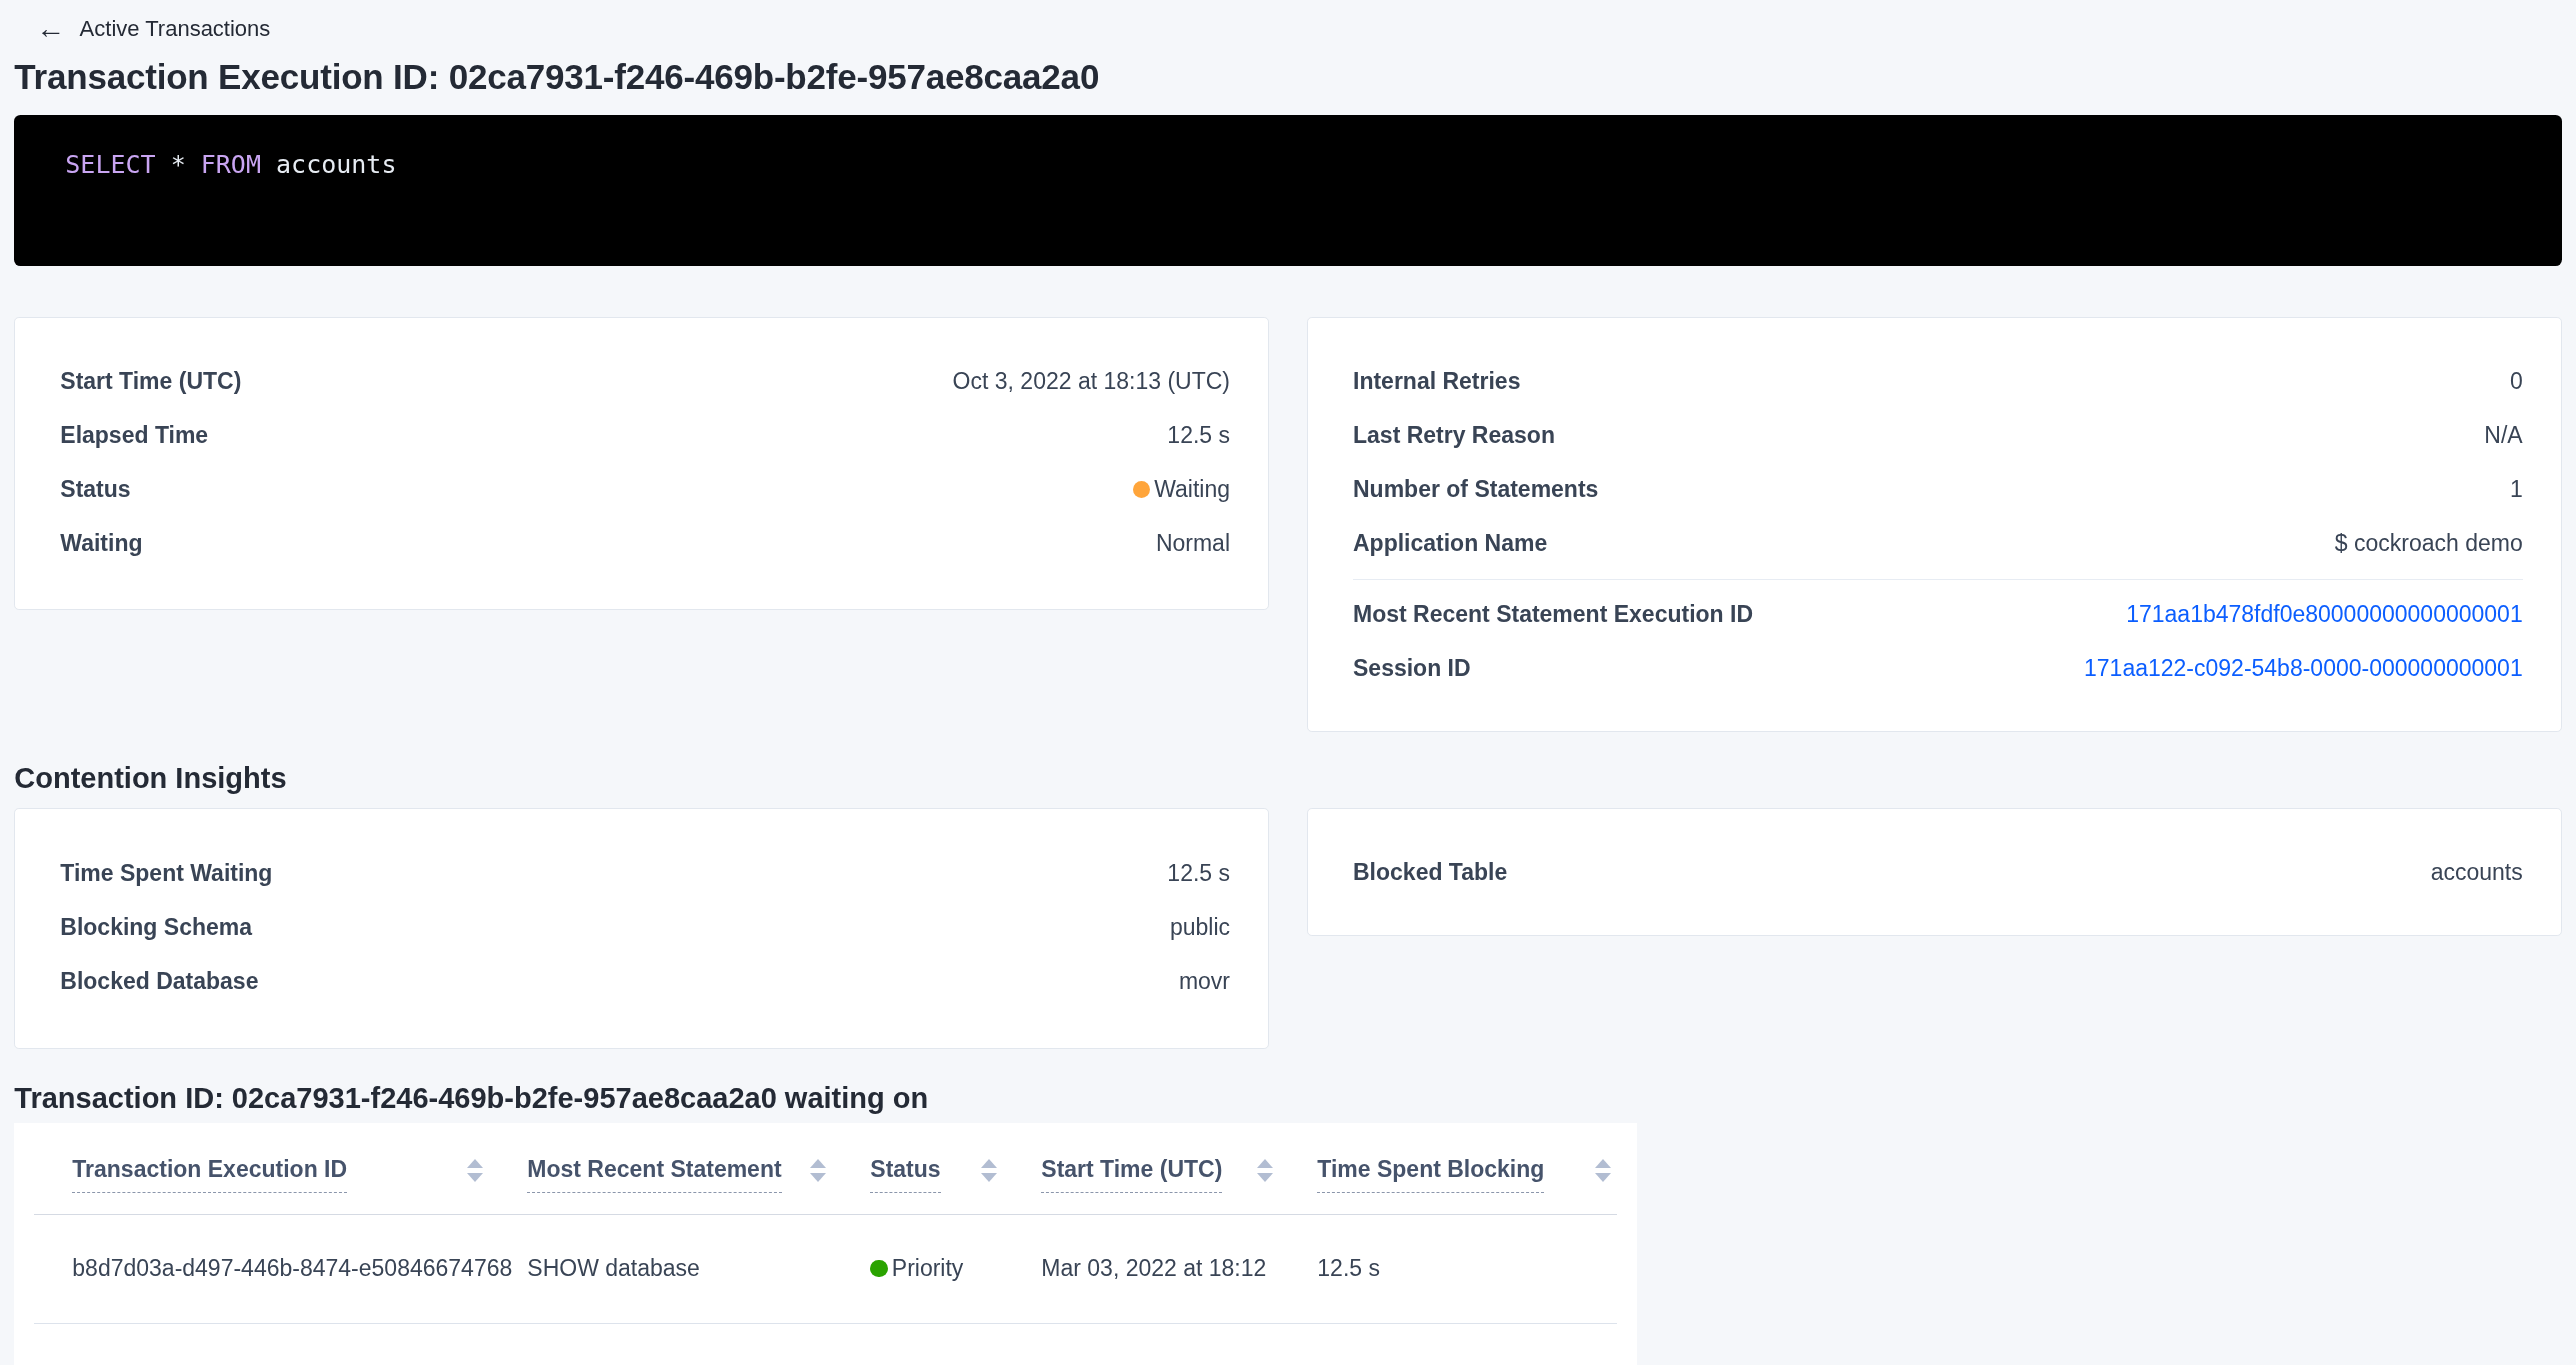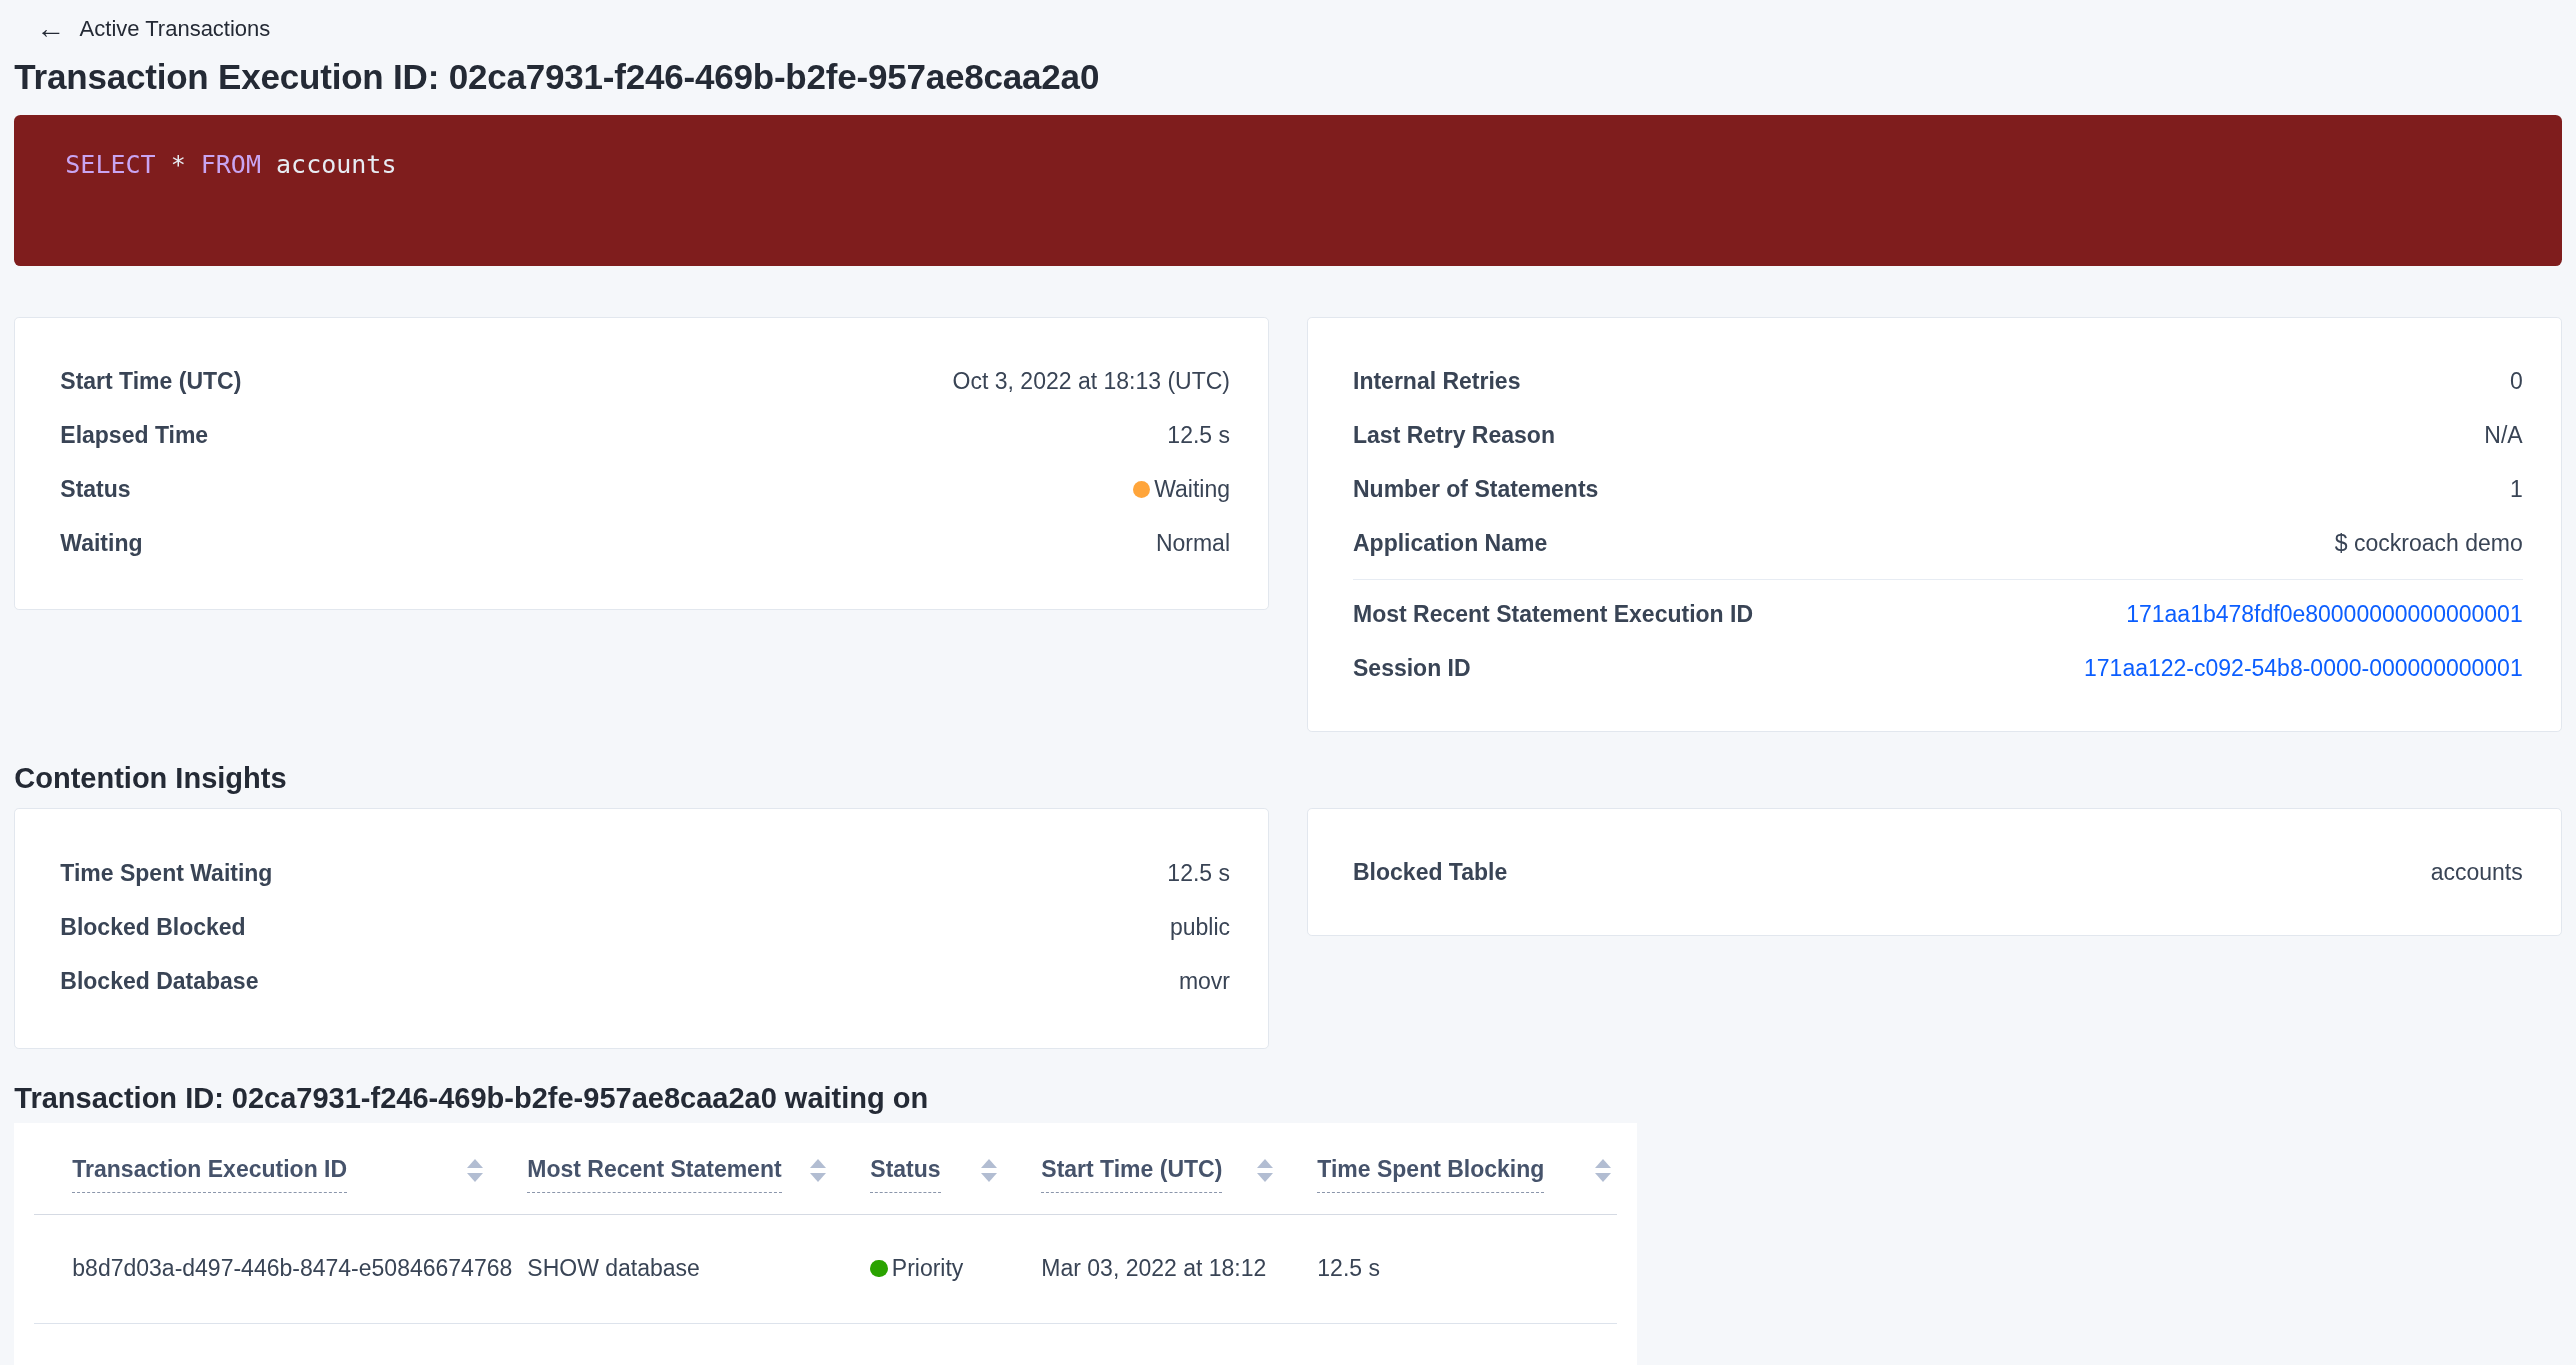--- a/index.html
+++ b/index.html
@@ -27,21 +27,21 @@
     margin: 11px 0 0;
     font-size: 35px; line-height: 41px;
     font-weight: 700; color: #242a35;
     letter-spacing: -0.2px;
   }
 
   
   .sql-box {
     margin-top: 17.5px;
     height: 151px;
-    background: #7f1d1d;
+    background: #000000;
     border-radius: 6.4px;
     padding: 35px 32px 0 51px;
   }
   .sql-code {
     font-family: "DejaVu Sans Mono", monospace;
     font-size: 25px; line-height: 30px;
     color: #e7ecf3;
     white-space: pre-wrap;
   }
   .sql-code .kw { color: #c9a5f2; }
@@ -183,21 +183,21 @@
 
   <h2 class="section-heading">Contention Insights</h2>
 
   <div class="cards-row tight">
     <div class="card" style="padding-bottom:40px;">
       <div class="info-row">
         <span class="info-label">Time Spent Waiting</span>
         <span class="info-value">12.5 s</span>
       </div>
       <div class="info-row">
-        <span class="info-label">Blocked Blocked</span>
+        <span class="info-label">Blocking Schema</span>
         <span class="info-value">public</span>
       </div>
       <div class="info-row">
         <span class="info-label">Blocked Database</span>
         <span class="info-value">movr</span>
       </div>
     </div>
 
     <div class="card pad-even">
       <div class="info-row">

